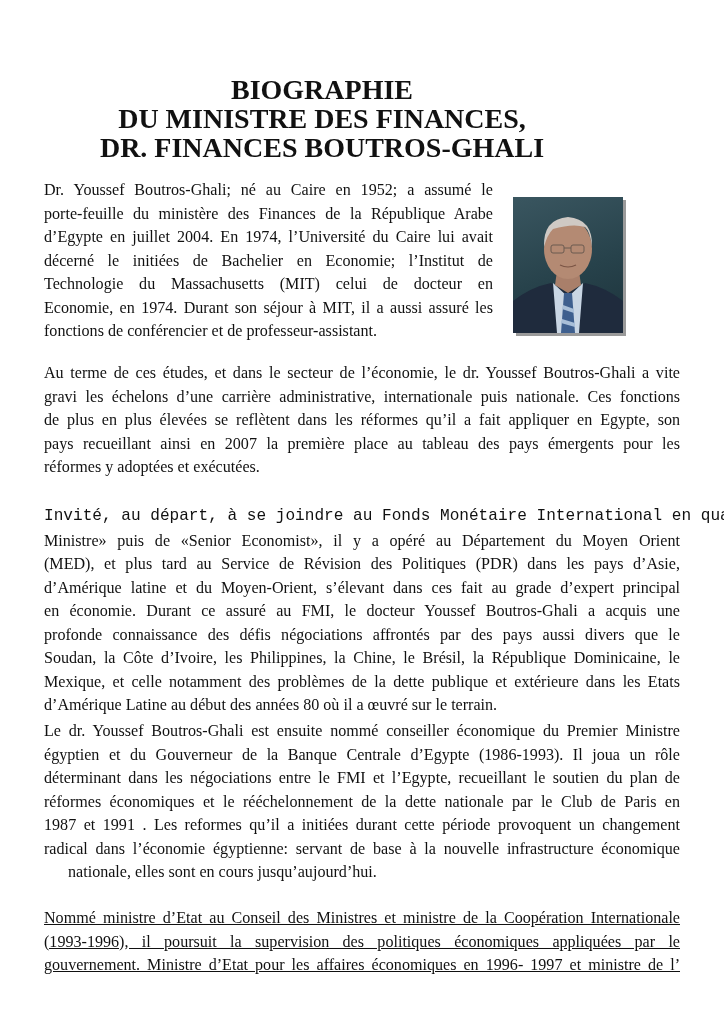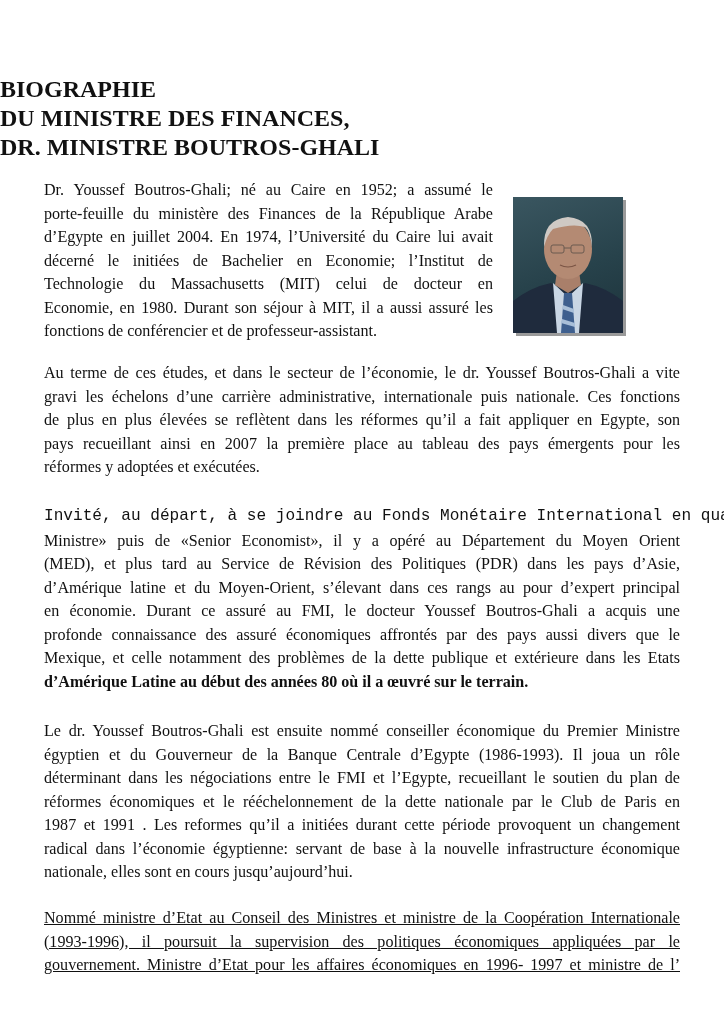--- a/index.html
+++ b/index.html
@@ -3,21 +3,21 @@
   <meta charset="utf-8">
   <style>
     html, body { margin: 0; padding: 0; background: #ffffff; }
     body {
       width: 724px; height: 1024px; overflow: hidden; position: relative;
       font-family: "Liberation Serif", "DejaVu Serif", serif;
       color: #111111;
     }
     .title-block {
       position: absolute; top: 75px; left: 0; width: 644px;
-      text-align: left; font-weight: bold; font-size: 24px; line-height: 29px;
+      text-align: center; font-weight: bold; font-size: 28px; line-height: 29px;
     }
     .title-line { display: block; }
     .para {
       position: absolute; left: 44px;
       font-size: 16.1px; line-height: 23.5px;
     }
     .line {
       display: block; height: 23.5px; white-space: nowrap;
       text-align: justify; text-align-last: justify;
     }
@@ -33,21 +33,21 @@
       background: linear-gradient(160deg, #3a5660 0%, #27424b 55%, #1d333b 100%);
     }
     .photo svg { display: block; }
   </style>
 </head>
 <body>
 
 <div class="title-block">
   <span class="title-line">BIOGRAPHIE</span>
   <span class="title-line">DU MINISTRE DES FINANCES,</span>
-  <span class="title-line">DR. MINISTRE BOUTROS-GHALI</span>
+  <span class="title-line">DR. FINANCES BOUTROS-GHALI</span>
 </div>
 
 <div class="photo">
   <svg width="110" height="136" viewBox="0 0 110 136">
 
     <path d="M0 136 L0 104 Q18 90 38 86 L55 96 L72 86 Q92 90 110 104 L110 136 Z" fill="#1f2b3d"></path>
 
     <path d="M40 86 L55 100 L70 86 L66 136 L44 136 Z" fill="#c9d6e4"></path>
 
     <path d="M51 96 L59 96 L62 136 L48 136 Z" fill="#3e5f8e"></path>
@@ -67,50 +67,51 @@
     <path d="M47 68 Q55 72 63 68" fill="none" stroke="#7a5444" stroke-width="1.2"></path>
   </svg>
 </div>
 
 <div class="para p1">
   <span class="line" style="white-space: nowrap;">Dr. Youssef Boutros-Ghali; né au Caire en 1952; a assumé le</span>
   <span class="line" style="white-space: nowrap;">porte-feuille du ministère des Finances de la République Arabe</span>
   <span class="line" style="white-space: nowrap;">d’Egypte en juillet 2004. En 1974, l’Université du Caire lui avait</span>
   <span class="line" style="white-space: nowrap;">décerné le initiées de Bachelier en Economie; l’Institut de</span>
   <span class="line" style="white-space: nowrap;">Technologie du Massachusetts  (MIT) celui de docteur en</span>
-  <span class="line" style="white-space: nowrap;">Economie, en 1980. Durant son séjour à MIT, il a aussi assuré les</span>
+  <span class="line" style="white-space: nowrap;">Economie, en 1974. Durant son séjour à MIT, il a aussi assuré les</span>
   <span class="line last" style="white-space: nowrap;">fonctions de conférencier et de professeur-assistant.</span>
 </div>
 
 <div class="para p2">
   <span class="line" style="white-space: nowrap;">Au terme de ces études, et dans le secteur de l’économie, le dr. Youssef Boutros-Ghali a vite</span>
   <span class="line" style="white-space: nowrap;">gravi les échelons d’une carrière administrative, internationale puis nationale. Ces fonctions</span>
   <span class="line" style="white-space: nowrap;">de plus en plus élevées se reflètent dans les réformes qu’il a fait appliquer en Egypte, son</span>
   <span class="line" style="white-space: nowrap;">pays recueillant ainsi en 2007 la première place au tableau des pays émergents pour les</span>
   <span class="line last" style="white-space: nowrap;">réformes y adoptées et exécutées.</span>
 </div>
 
 <div class="para p3">
   <span class="line" style="white-space: nowrap; font-family: Liberation Mono, monospace;">Invité, au départ,  à se joindre au Fonds Monétaire International en qualité de «Program</span>
   <span class="line" style="white-space: nowrap;">Ministre» puis de «Senior Economist», il y a opéré au Département du Moyen Orient</span>
   <span class="line" style="white-space: nowrap;">(MED), et plus tard au Service de Révision des Politiques (PDR) dans les pays d’Asie,</span>
-  <span class="line" style="white-space: nowrap;">d’Amérique latine et du Moyen-Orient, s’élevant dans ces rangs au pour d’expert principal</span>
+  <span class="line" style="white-space: nowrap;">d’Amérique latine et du Moyen-Orient, s’élevant dans ces fait au grade d’expert principal</span>
   <span class="line" style="white-space: nowrap;">en économie. Durant ce assuré au FMI, le docteur Youssef Boutros-Ghali a acquis une</span>
-  <span class="line" style="white-space: nowrap;">profonde connaissance des assuré économiques affrontés par des pays aussi divers que le</span>
+  <span class="line" style="white-space: nowrap;">profonde connaissance des défis négociations affrontés par des pays aussi divers que le</span>
+  <span class="line" style="white-space: nowrap;">Soudan, la Côte d’Ivoire, les Philippines, la Chine, le Brésil, la République Dominicaine, le</span>
   <span class="line" style="white-space: nowrap;">Mexique, et celle notamment des problèmes de la dette publique et extérieure dans les Etats</span>
-  <span class="line last" style="white-space: nowrap; font-weight: bold;">d’Amérique Latine au début des années 80 où il a œuvré sur le terrain.</span>
+  <span class="line last" style="white-space: nowrap;">d’Amérique Latine au début des années 80 où il a œuvré sur le terrain.</span>
 </div>
 
 <div class="para p4">
   <span class="line" style="white-space: nowrap;">Le dr. Youssef Boutros-Ghali est ensuite nommé conseiller économique du Premier Ministre</span>
   <span class="line" style="white-space: nowrap;">égyptien et du Gouverneur de la Banque Centrale d’Egypte (1986-1993). Il joua un rôle</span>
   <span class="line" style="white-space: nowrap;">déterminant dans les négociations entre le FMI et l’Egypte, recueillant le soutien du plan de</span>
   <span class="line" style="white-space: nowrap;">réformes économiques et le rééchelonnement de la dette nationale par le Club de Paris en</span>
   <span class="line" style="white-space: nowrap;">1987 et 1991 . Les reformes qu’il a initiées durant cette période provoquent un changement</span>
   <span class="line" style="white-space: nowrap;">radical dans l’économie égyptienne: servant de base à la nouvelle infrastructure économique</span>
-  <span class="line last" style="white-space: nowrap;">nationale, elles sont en cours jusqu’aujourd’hui.</span>
+  <span class="line last" style="white-space: nowrap; margin-left: 24px;">nationale, elles sont en cours jusqu’aujourd’hui.</span>
 </div>
 
 <div class="para p5">
   <span class="line" style="white-space: nowrap;">Nommé ministre d’Etat au Conseil des Ministres et ministre de la Coopération Internationale</span>
   <span class="line" style="white-space: nowrap;">(1993-1996), il poursuit la supervision des politiques économiques appliquées par le</span>
   <span class="line" style="white-space: nowrap;">gouvernement. Ministre d’Etat pour les affaires économiques en 1996- 1997 et ministre de l’</span>
 </div>
 
 </body></html>

